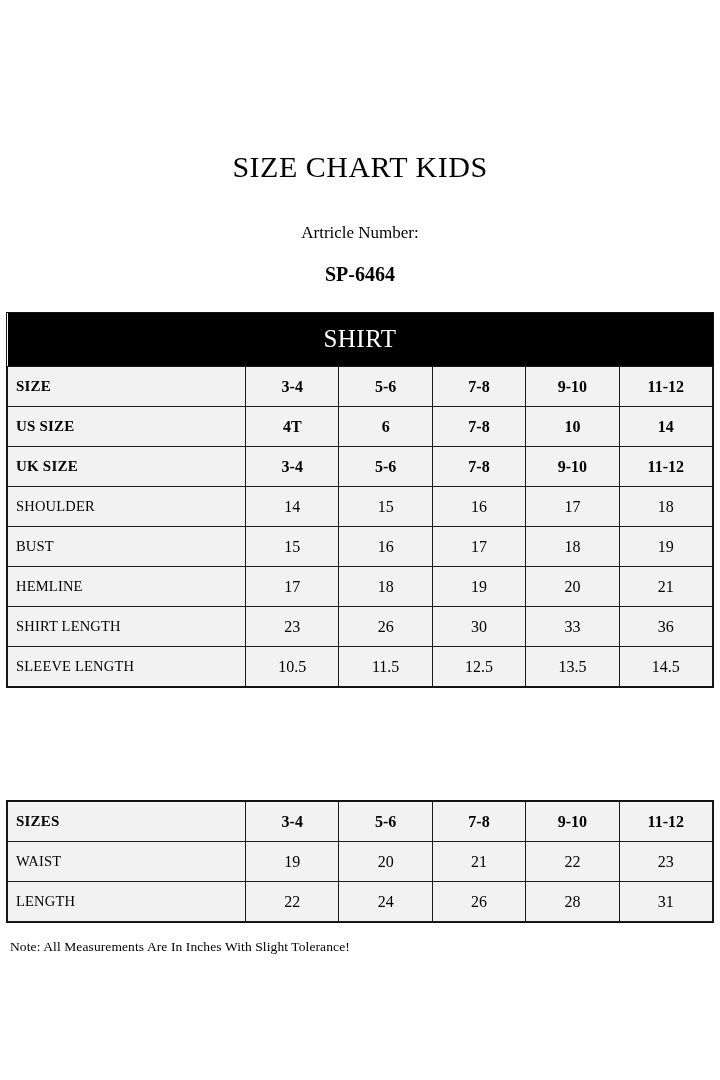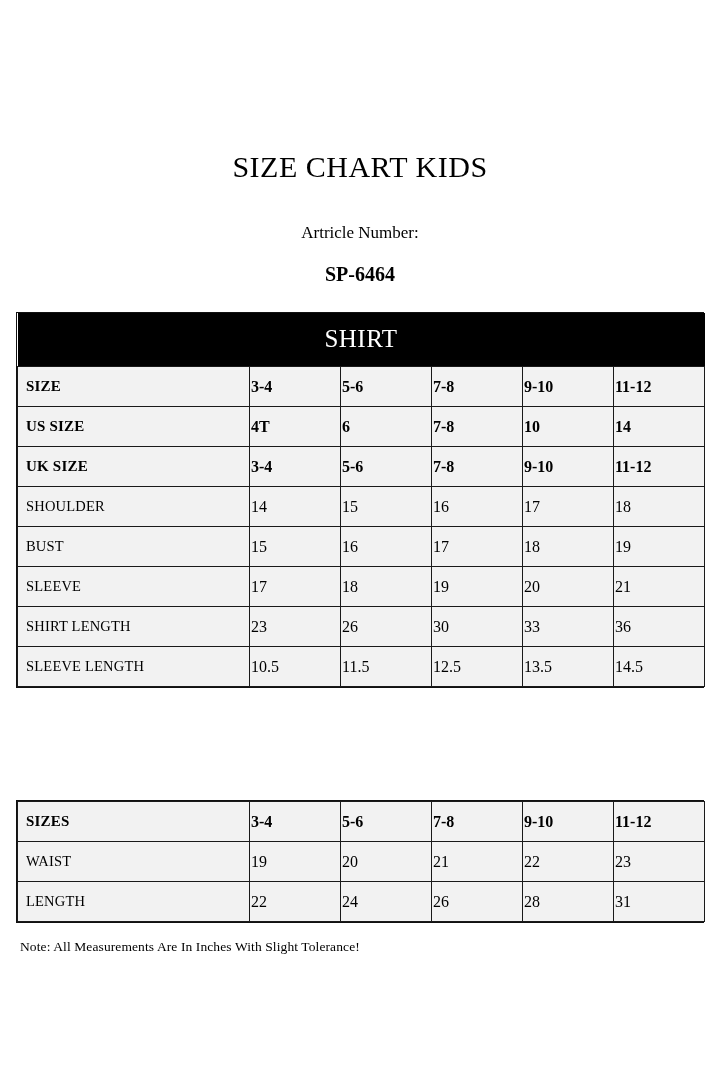--- a/index.html
+++ b/index.html
@@ -12,21 +12,21 @@
     height: 1080px;
     font-family: "Liberation Serif", serif;
     color: #000000;
     position: relative;
     overflow: hidden;
   }
   .page {
     width: 720px;
     height: 792px;
     box-sizing: border-box;
-    padding: 0 16px;
+    padding: 0 6px;
     position: relative;
   }
   .title {
     text-align: center;
     font-size: 30px;
     letter-spacing: 0.5px;
     margin: 0;
     padding-top: 150px;
     font-weight: 400;
   }
@@ -70,21 +70,21 @@
     font-size: 15px;
     background: #f2f2f2;
   }
   td.label {
     padding-left: 8px;
     text-align: left;
     font-size: 14.5px;
     letter-spacing: 0.2px;
   }
   td.val {
-    text-align: left;
+    text-align: center;
     font-size: 16px;
   }
   tr.head td {
     font-weight: bold;
   }
   tr.head td.label {
     font-size: 15px;
   }
   tr.head td.val {
     font-size: 16px;
@@ -161,21 +161,21 @@
         </tr>
         <tr>
           <td class="label">BUST</td>
           <td class="val">15</td>
           <td class="val">16</td>
           <td class="val">17</td>
           <td class="val">18</td>
           <td class="val">19</td>
         </tr>
         <tr>
-          <td class="label">SLEEVE</td>
+          <td class="label">HEMLINE</td>
           <td class="val">17</td>
           <td class="val">18</td>
           <td class="val">19</td>
           <td class="val">20</td>
           <td class="val">21</td>
         </tr>
         <tr>
           <td class="label">SHIRT LENGTH</td>
           <td class="val">23</td>
           <td class="val">26</td>

